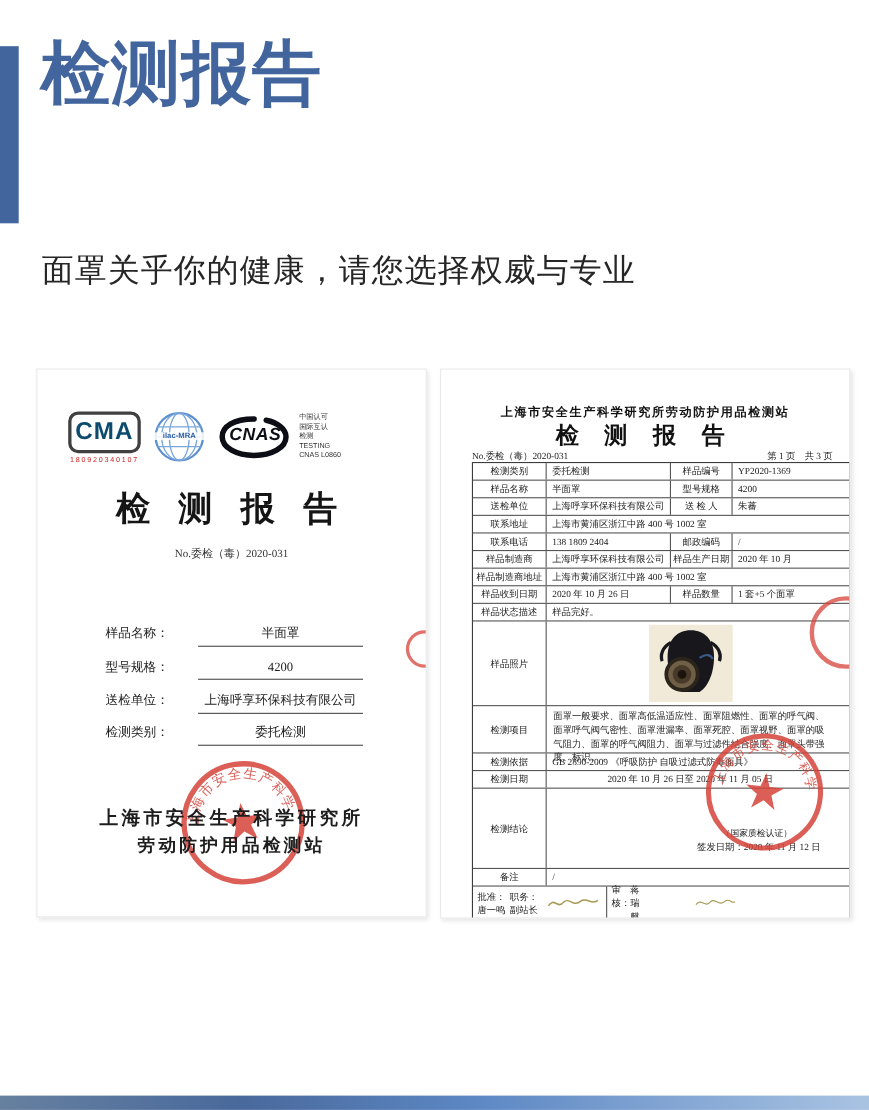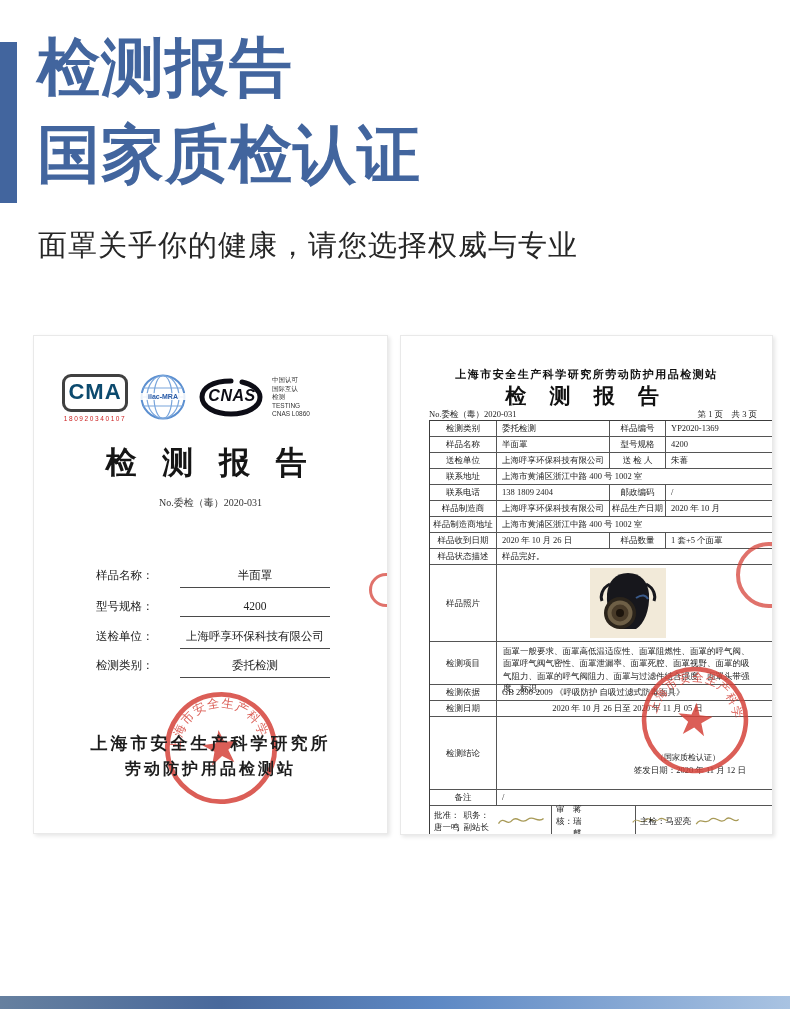--- a/index.html
+++ b/index.html
@@ -110,21 +110,20 @@
               background:linear-gradient(90deg,#66809f 0%,#49699c 28%,#5d88c4 55%,#a9c3e2 100%);}
 </style>
 </head>
 <body>
 
 <div class="page">
 
   <div class="accent-bar"></div>
   <h1 class="headline">
     <span>检测报告</span>
-    <span>国家质检认证</span>
   </h1>
   <p class="subtitle">面罩关乎你的健康，请您选择权威与专业</p>
 
   <section class="doc doc-left">
 
     <div class="logo-row">
       <div class="cma">
         <div class="cma-box">CMA</div>
         <div class="cma-num">180920340107</div>
       </div>
@@ -307,29 +306,20 @@
         </div>
         <div class="fcell fc2">
           <div class="fnames">
             <span>审核：</span>
             <span>蒋瑞麒</span>
           </div>
           <svg class="sig" width="40" height="20" viewBox="0 0 60 20">
             <path d="M4 12 C12 2 16 18 24 8 C30 2 36 16 44 7 C50 3 54 12 57 8" stroke="#a89a57" stroke-width="1.6" fill="none"></path>
           </svg>
         </div>
-        <div class="fcell fc3">
-          <div class="fnames">
-            <span>主检：</span>
-            <span>马翌亮</span>
-          </div>
-          <svg class="sig" width="48" height="20" viewBox="0 0 60 20">
-            <path d="M4 14 C10 4 16 16 22 8 C28 2 34 16 42 7 C48 3 52 14 57 8" stroke="#a89a57" stroke-width="1.6" fill="none"></path>
-          </svg>
-        </div>
       </div>
 
     </div>
 
     <svg class="stamp stamp-right" viewBox="0 0 110 110">
       <circle cx="55" cy="55" r="50" fill="none" stroke="#d5433a" stroke-width="4.5"></circle>
       <path id="arc-right" d="M 17,55 A 38,38 0 1 1 93,55" fill="none"></path>
       <text font-size="11.5" fill="#d5433a" letter-spacing="1">
         <textPath href="#arc-right" startOffset="2%">上海市安全生产科学研究院</textPath>
       </text>

